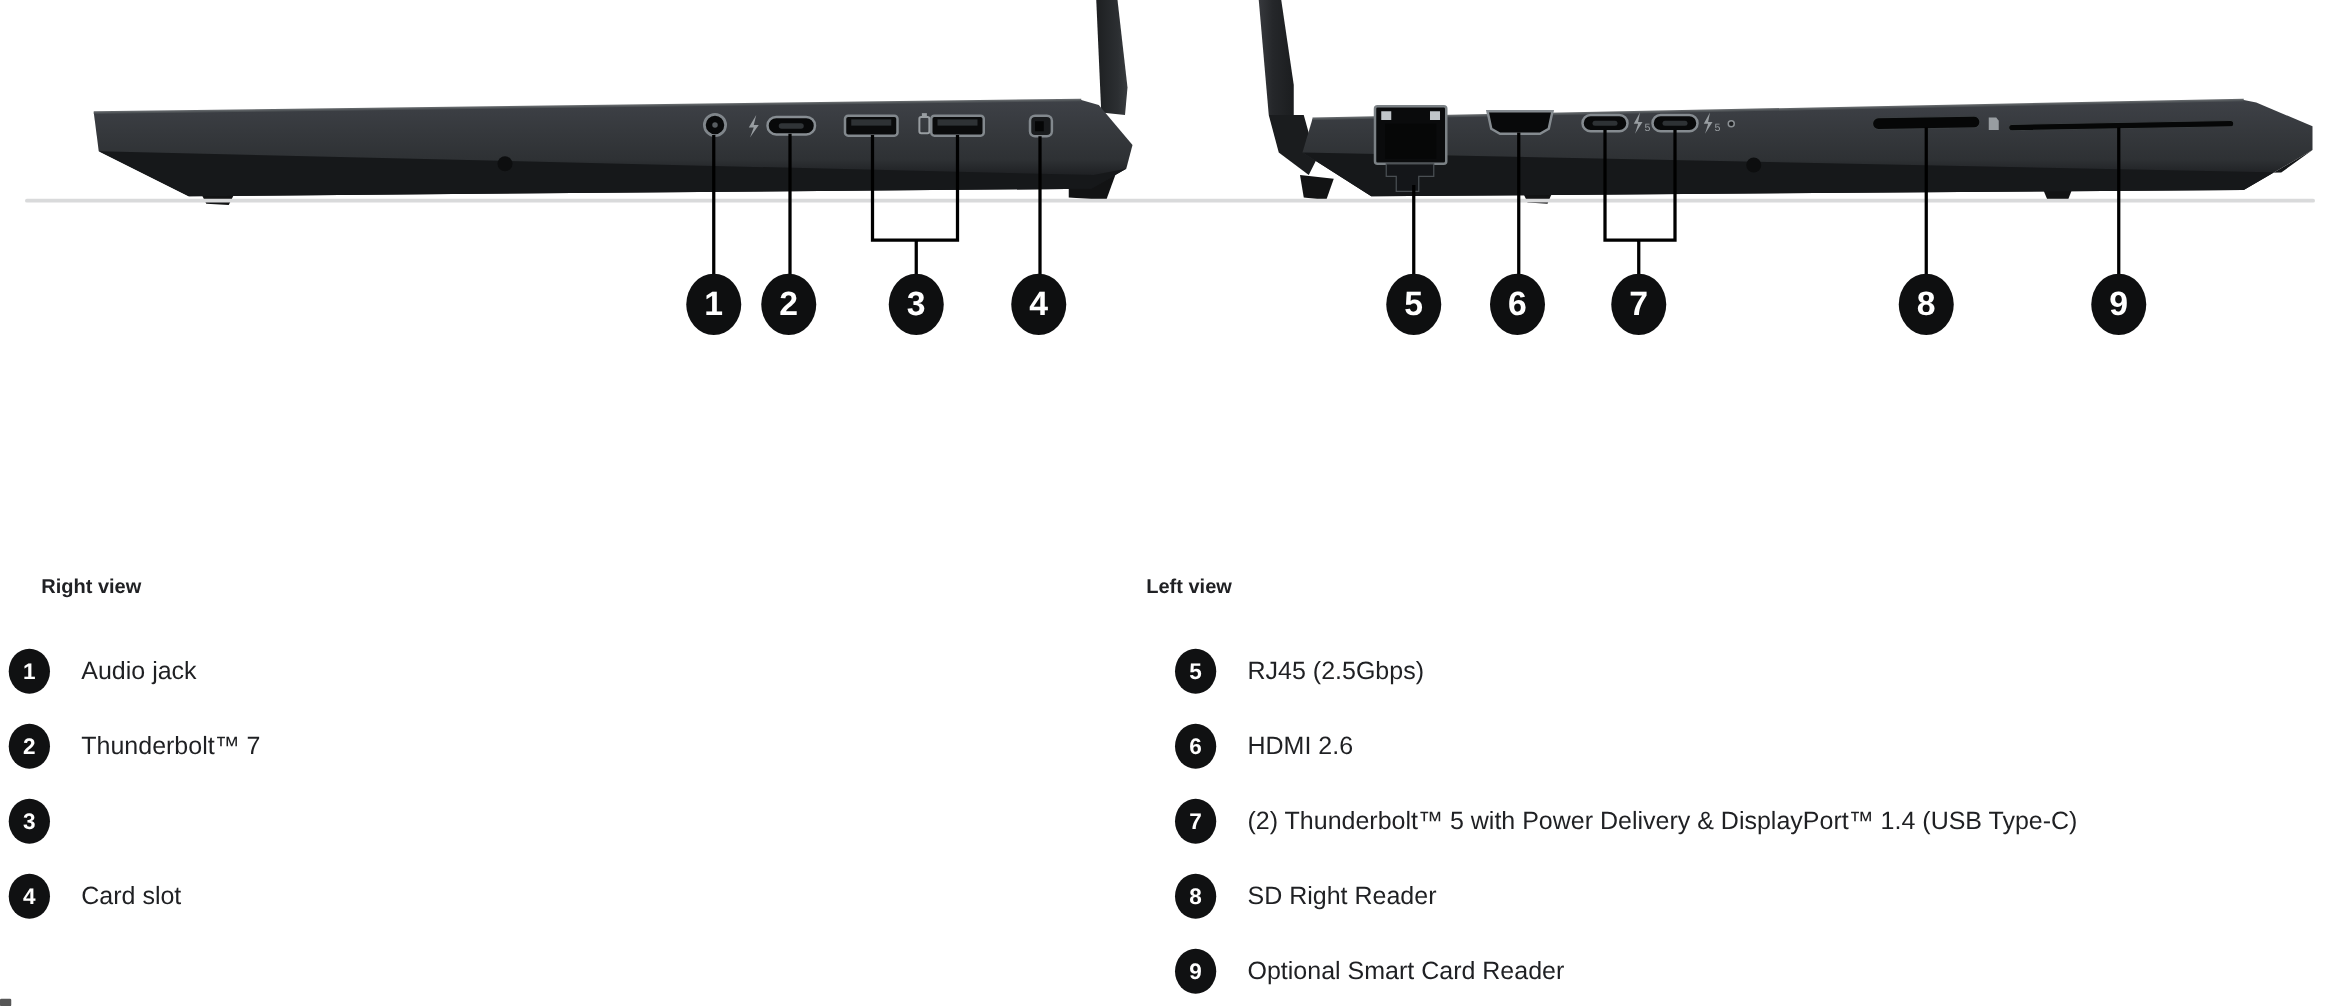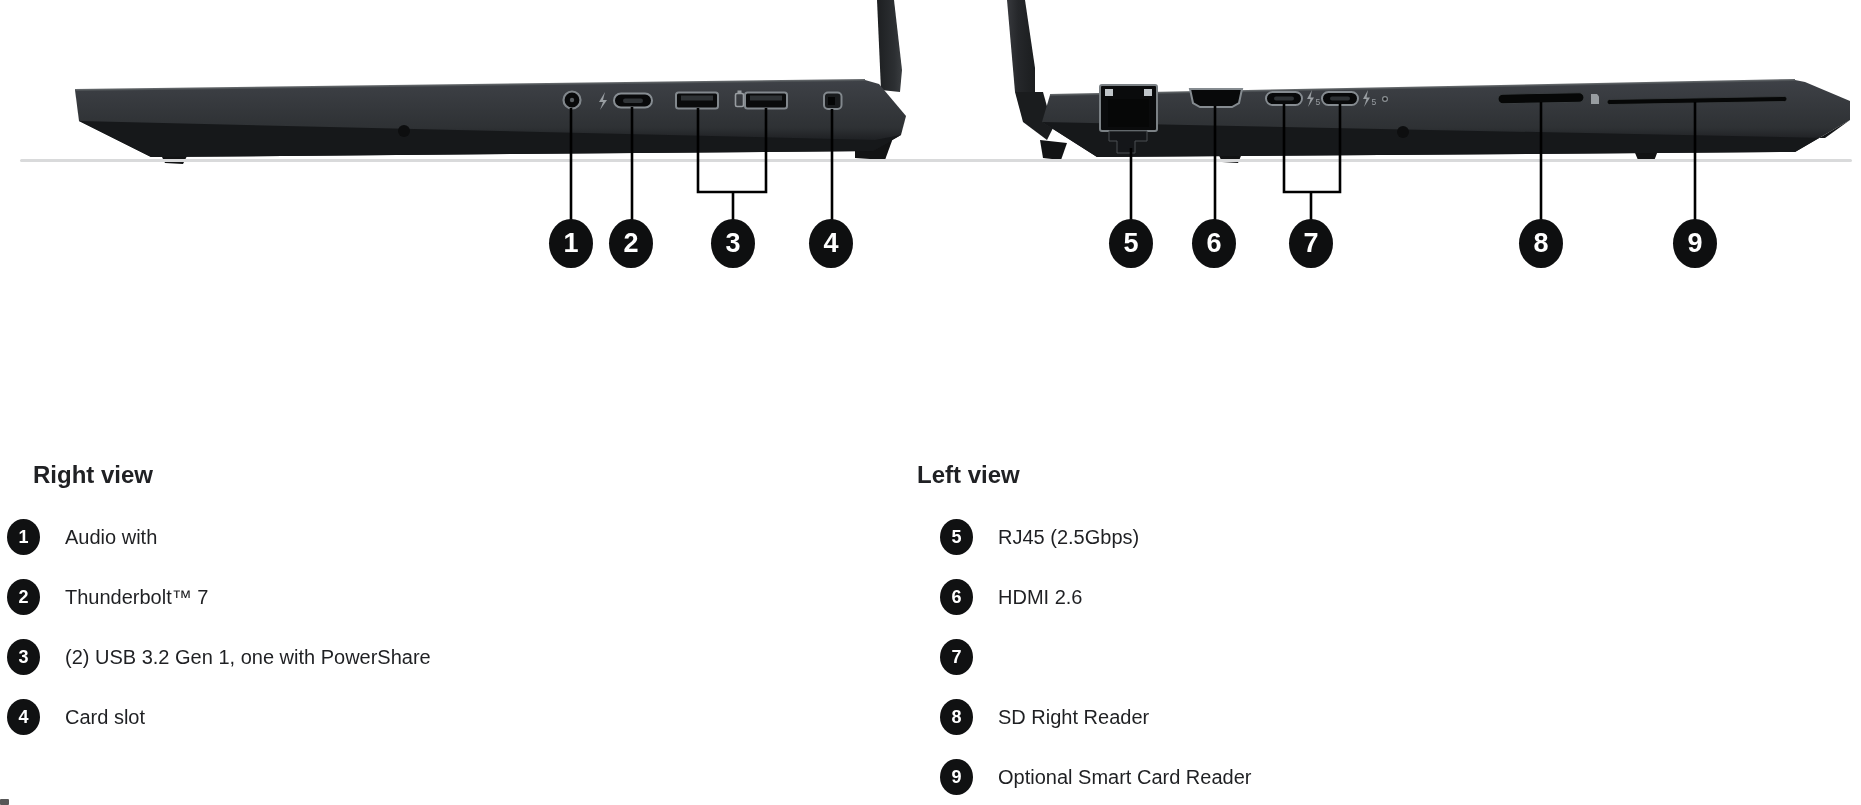--- a/index.html
+++ b/index.html
@@ -7,21 +7,21 @@
         font-family:"Liberation Sans", sans-serif;}
   svg{position:absolute;display:block;}
   .laptop-svg{top:0;}
   #callout-overlay{left:0;top:0;pointer-events:none;}
   .callout-badge{position:absolute;width:44px;height:49px;border-radius:50%;
     background:#0e0f10;color:#ffffff;display:flex;align-items:center;justify-content:center;
     font-size:27px;font-weight:bold;line-height:1;}
   .shadow-line{position:absolute;left:20px;top:159px;width:1832px;height:3px;
     background:#d9dadb;border-radius:2px;}
   .legend-col{position:absolute;}
-  .legend-heading{position:absolute;font-size:24px;font-weight:bold;color:#202124;
+  .legend-heading{position:absolute;font-size:16px;font-weight:bold;color:#202124;
     white-space:nowrap;}
   .legend-row{position:absolute;display:flex;align-items:center;height:36px;}
   .legend-badge{width:33px;height:36px;border-radius:50%;background:#101112;color:#fff;
     display:flex;align-items:center;justify-content:center;font-size:18px;font-weight:bold;
     flex:0 0 33px;}
   .legend-label{margin-left:25px;font-size:20px;color:#1f2023;white-space:nowrap;}
   #stray-artifact{position:absolute;left:0;top:799px;width:9px;height:6px;
     background:#3a3a3a;opacity:.85;border-radius:1px;}
 </style>
 </head>
@@ -169,48 +169,48 @@
   <div class="callout-badge" style="left:1109px;top:219px">5</div>
   <div class="callout-badge" style="left:1192px;top:219px">6</div>
   <div class="callout-badge" style="left:1289px;top:219px">7</div>
   <div class="callout-badge" style="left:1519px;top:219px">8</div>
   <div class="callout-badge" style="left:1673px;top:219px">9</div>
 
   <div class="legend-heading" style="left:33px;top:461px">Right view</div>
   <div class="legend-col" style="left:7px;top:0">
     <div class="legend-row" style="left:0;top:519px">
       <span class="legend-badge">1</span>
-      <span class="legend-label">Audio with</span>
+      <span class="legend-label">Audio jack</span>
     </div>
     <div class="legend-row" style="left:0;top:579px">
       <span class="legend-badge">2</span>
       <span class="legend-label">Thunderbolt™ 7</span>
     </div>
     <div class="legend-row" style="left:0;top:639px">
       <span class="legend-badge">3</span>
-      <span class="legend-label">(2) USB 3.2 Gen 1, one with PowerShare</span>
     </div>
     <div class="legend-row" style="left:0;top:699px">
       <span class="legend-badge">4</span>
       <span class="legend-label">Card slot</span>
     </div>
   </div>
 
   <div class="legend-heading" style="left:917px;top:461px">Left view</div>
   <div class="legend-col" style="left:940px;top:0">
     <div class="legend-row" style="left:0;top:519px">
       <span class="legend-badge">5</span>
       <span class="legend-label">RJ45 (2.5Gbps)</span>
     </div>
     <div class="legend-row" style="left:0;top:579px">
       <span class="legend-badge">6</span>
       <span class="legend-label">HDMI 2.6</span>
     </div>
     <div class="legend-row" style="left:0;top:639px">
       <span class="legend-badge">7</span>
+      <span class="legend-label">(2) Thunderbolt™ 5 with Power Delivery &amp; DisplayPort™ 1.4 (USB Type-C)</span>
     </div>
     <div class="legend-row" style="left:0;top:699px">
       <span class="legend-badge">8</span>
       <span class="legend-label">SD Right Reader</span>
     </div>
     <div class="legend-row" style="left:0;top:759px">
       <span class="legend-badge">9</span>
       <span class="legend-label">Optional Smart Card Reader</span>
     </div>
   </div>

